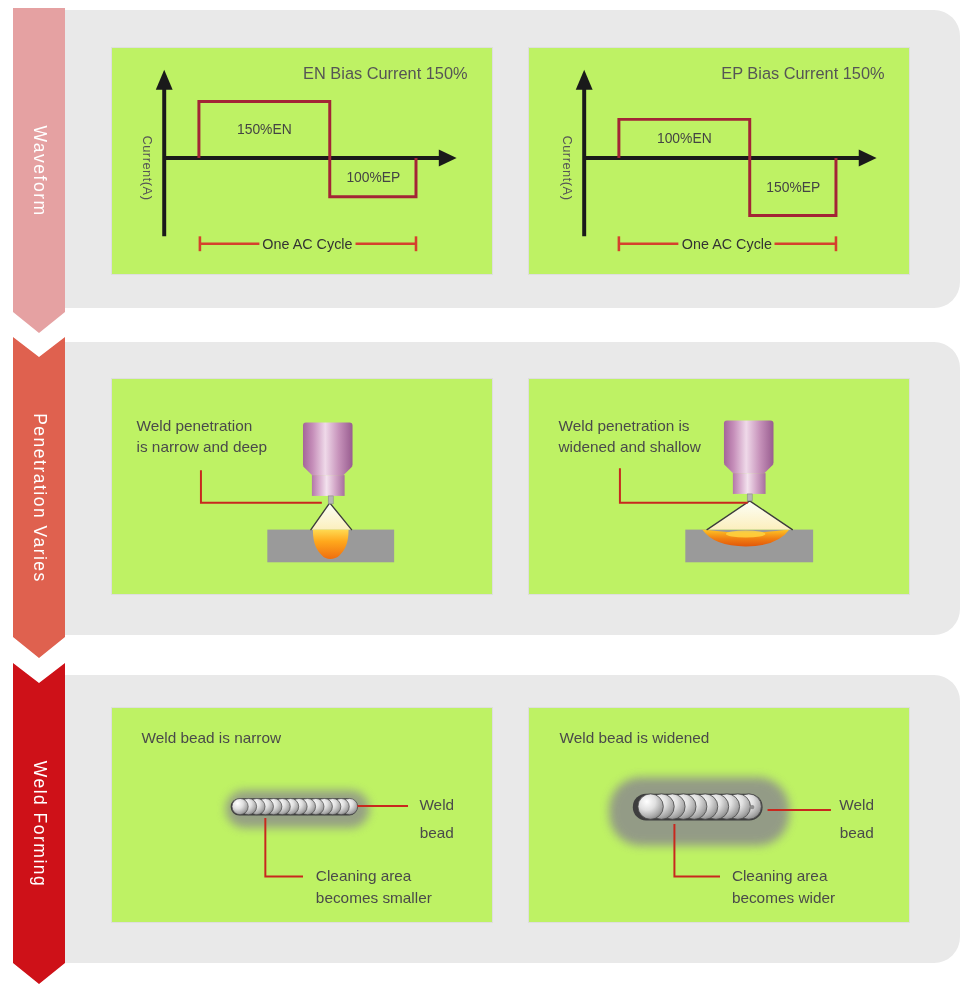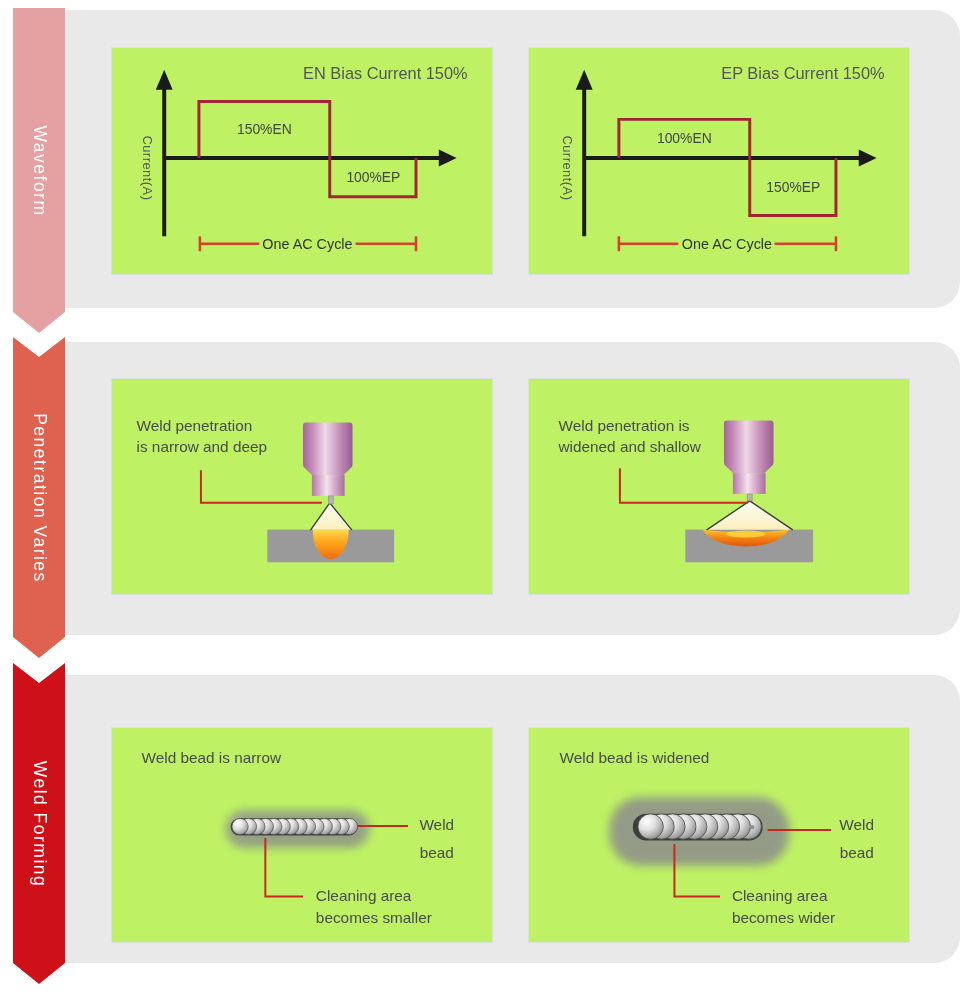--- a/index.html
+++ b/index.html
@@ -17,21 +17,21 @@
       clip-path:polygon(0 0,50% 20px,100% 0,100% calc(100% - 21px),50% 100%,0 calc(100% - 21px));}
   .b3{top:663px;height:321px;background:#CE1118;
       clip-path:polygon(0 0,50% 20px,100% 0,100% calc(100% - 21px),50% 100%,0 calc(100% - 21px));}
   .banner-label{position:absolute;top:50%;left:50%;
       transform:translate(-50%,-50%) rotate(90deg);white-space:nowrap;
       color:#ffffff;font-size:17.5px;letter-spacing:1.5px;}
   .panel{position:absolute;width:382px;background:#bef264;border:1px solid #DEDEDE;
          box-sizing:border-box;}
   .p-r1{top:47px;height:228px}
   .p-r2{top:378px;height:217px}
-  .p-r3{top:727px;height:216px}
+  .p-r3{top:707px;height:216px}
   .p-left{left:111px}
   .p-right{left:528px}
   svg{display:block}
   svg text{font-family:"Liberation Sans",sans-serif;}
   .title{font-size:16.5px;fill:#555555;}
   .axis-label{font-size:13px;fill:#555555;letter-spacing:.5px;}
   .wave-label{font-size:14px;fill:#444444;}
   .cycle-label{font-size:14.5px;fill:#333333;}
   .caption{font-size:15.5px;fill:#4A4A4A;}
   .ann{font-size:15.5px;fill:#4A4A4A;}

